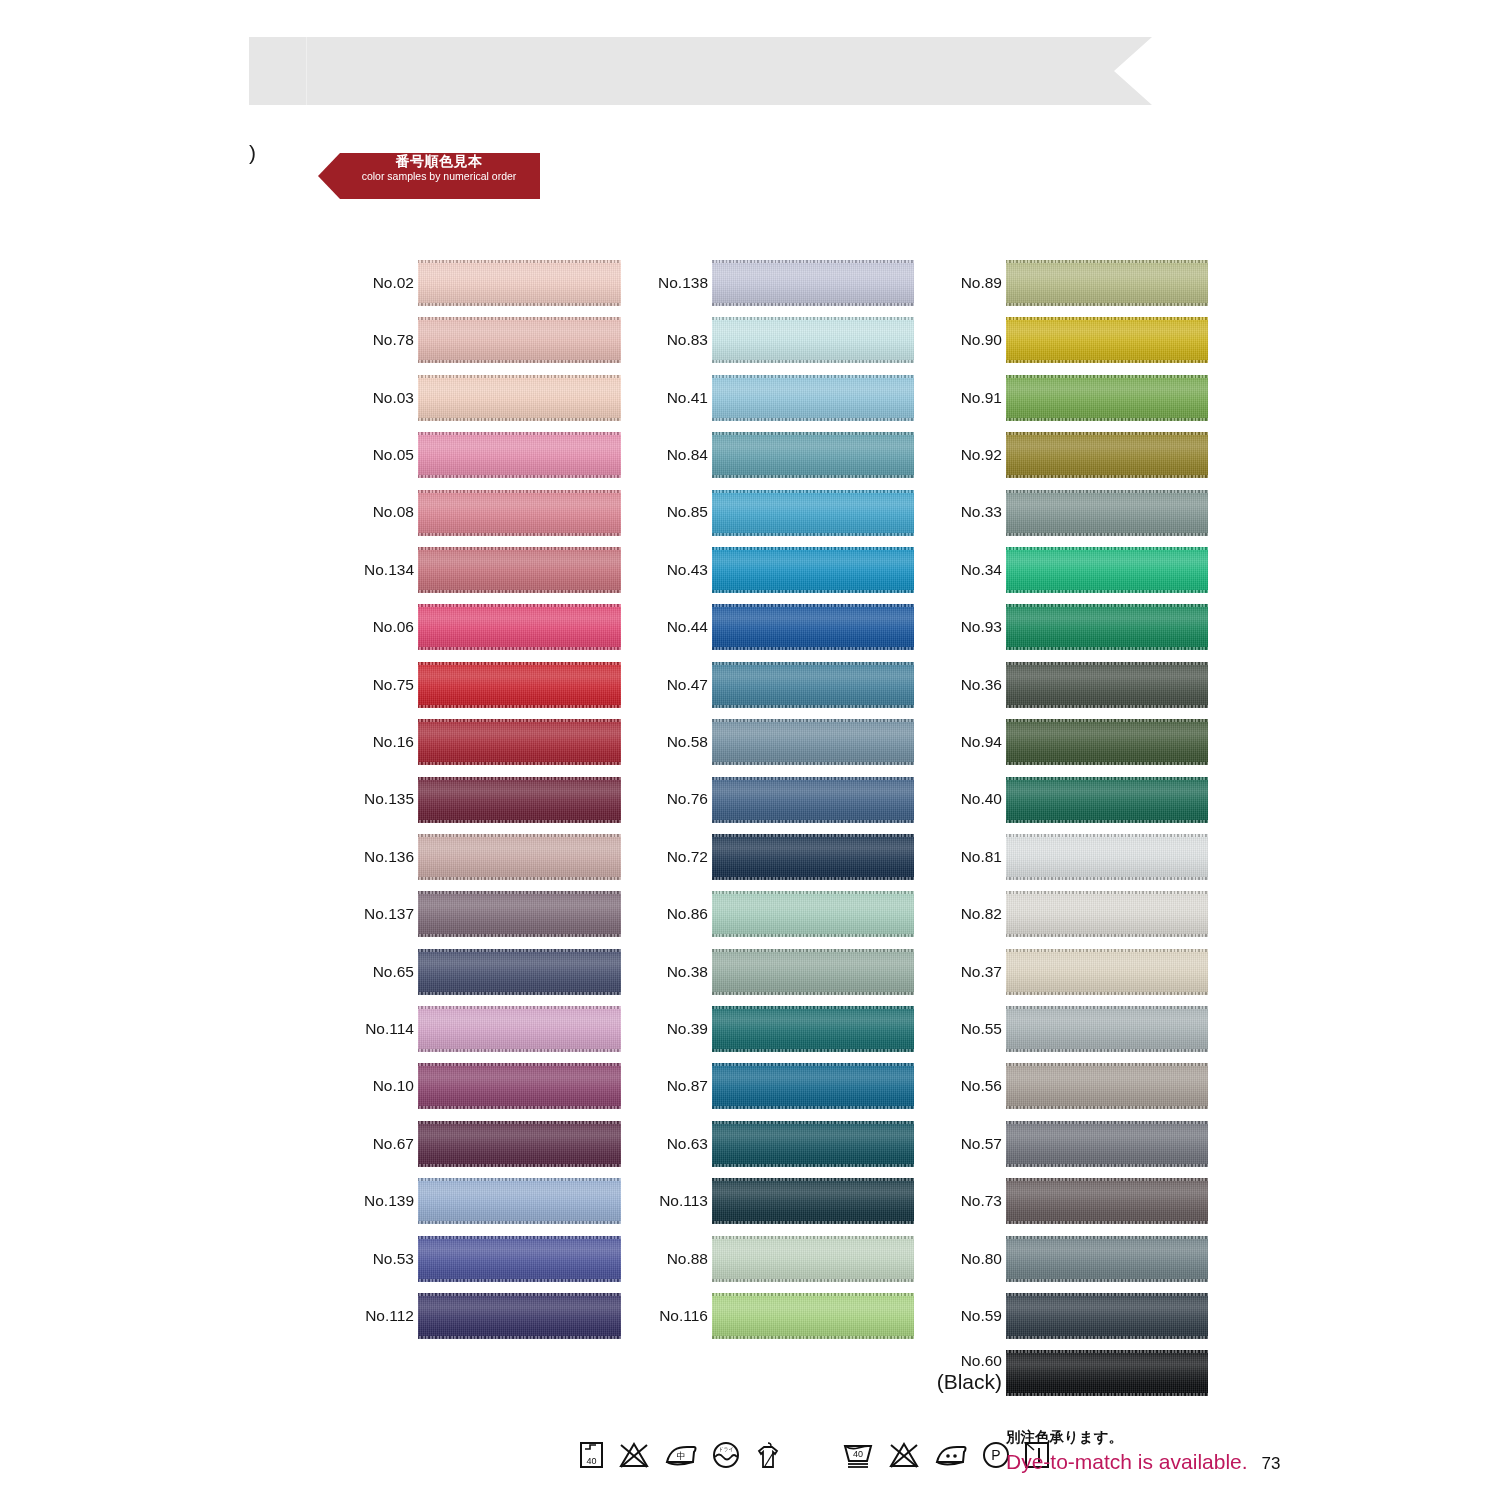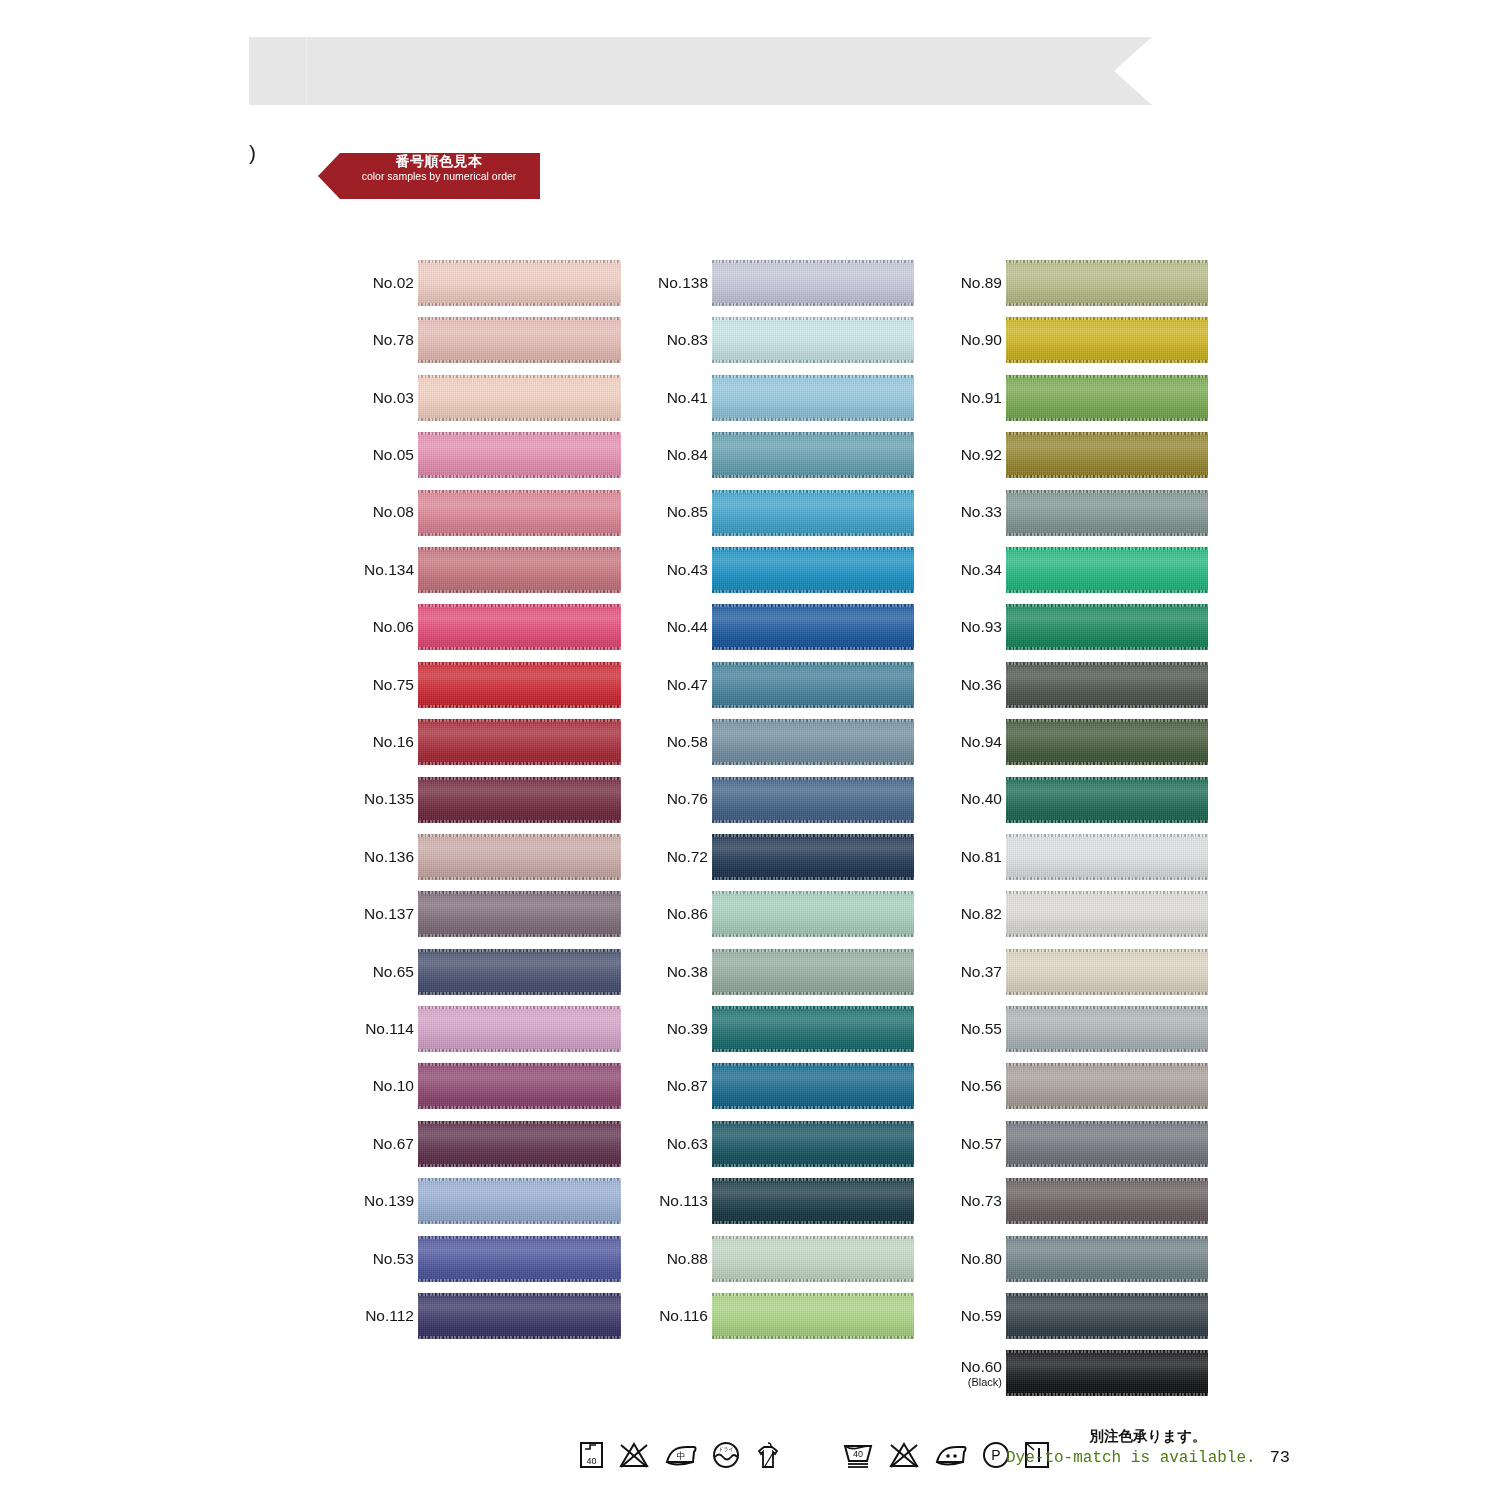--- a/index.html
+++ b/index.html
@@ -106,21 +106,21 @@
     display: flex;
     flex-direction: column;
     align-items: flex-end;
     justify-content: center;
     font-size: 15.5px;
     line-height: 1.18;
     color: #161616;
     white-space: nowrap;
   }
   .swatch-label .sub {
-    font-size: 11px;
+    font-size: 21px;
   }
   .ribbon {
     position: absolute;
     left: 66px;
     top: 1px;
     width: 203px;
     height: 46px;
     overflow: hidden;
     background: #cccccc;
   }
@@ -192,40 +192,39 @@
     gap: 12px;
   }
   .care-gap { width: 58px; }
   .care-symbol { display: block; }
 
   
   #footer-note {
     position: absolute;
     left: 1006px;
     top: 1428px;
-    text-align: center;
-    font-family: Liberation Mono, monospace;
+    text-align: left;
   }
   #footer-note .note-jp {
     font-size: 14.5px;
     font-weight: bold;
     line-height: 1.35;
     color: #111111;
     white-space: nowrap;
   }
   #footer-note .note-line2 {
     display: flex;
     align-items: baseline;
     gap: 14px;
     white-space: nowrap;
   }
   #footer-note .note-en {
-    font-size: 16px;
+    font-size: 21px;
     line-height: 1.35;
-    color: #4d7c0f;
+    color: #be185d;
   }
   #footer-note .page-no {
     font-size: 17px;
     color: #111111;
   }
 </style>
 </head>
 <body>
 
 <div id="top-banner">

